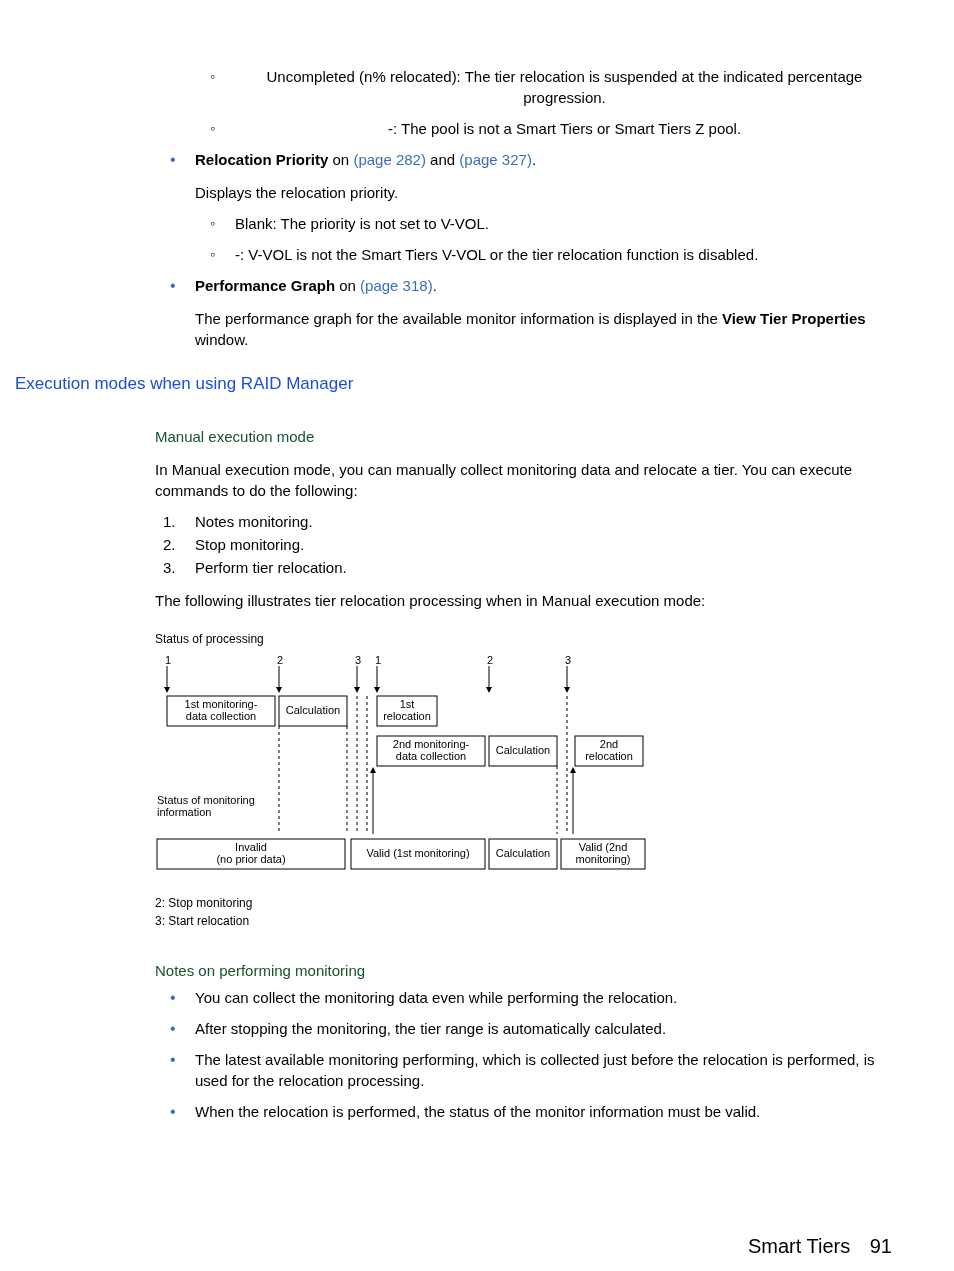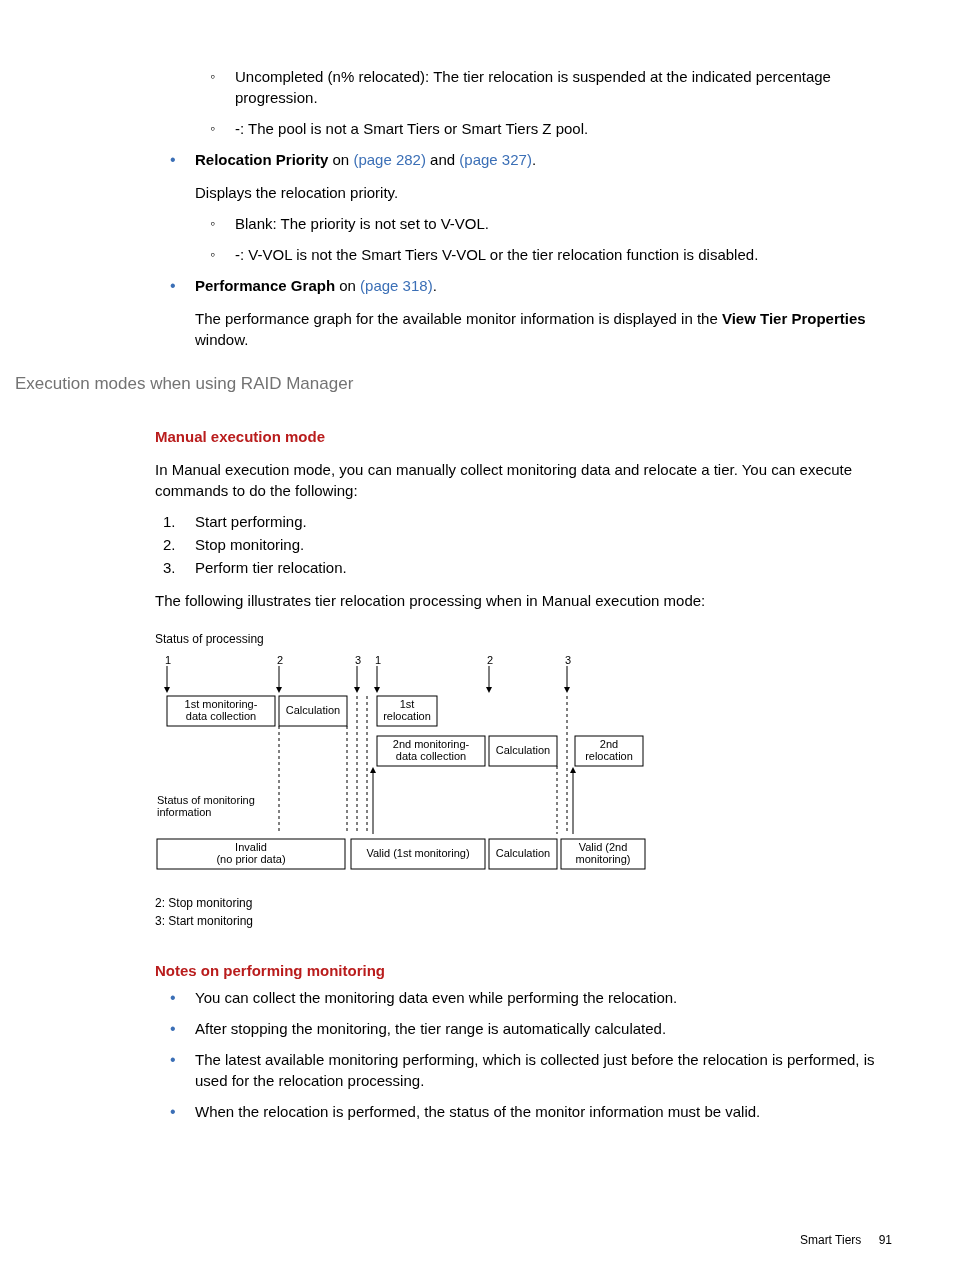--- a/index.html
+++ b/index.html
@@ -14,39 +14,39 @@
   }
   .bullet-list { list-style: none; padding: 0; margin: 0; }
   .bullet-list > li { position: relative; padding-left: 40px; margin-bottom: 10px; }
   .bullet-list > li::before { content: "•"; color: #3b6fb6; position: absolute; left: 15px; font-size: 16px; }
   .circ-list { list-style: none; padding: 0; margin: 6px 0 10px 0; }
   .circ-list > li { position: relative; padding-left: 40px; margin-bottom: 10px; }
   .circ-list > li::before { content: "◦"; position: absolute; left: 15px; color:#000; font-size: 14px; top:1px; }
   .num-list { list-style: none; padding: 0; margin: 4px 0 8px 0; }
   .num-list > li { position: relative; padding-left: 40px; margin-bottom: 2px; }
   .num { position:absolute; left:8px; }
-  h2.sec { color:#737373; font-size:17px; font-weight:normal; margin: 22px 0 10px -70px; }
-  h3.sub { color:#b91c1c; font-size:15px; font-weight:bold; margin: 30px 0 6px 0; }
+  h2.sec { color:#1d4ed8; font-size:17px; font-weight:normal; margin: 22px 0 10px -70px; }
+  h3.sub { color:#14532d; font-size:15px; font-weight:normal; margin: 30px 0 6px 0; }
   a.xref { color:#3b6fb6; text-decoration:none; }
   .indent1 { margin-left:70px; }
   .para { margin: 12px 0 10px 0; }
   strong { font-weight:bold; }
-  .footer { position: relative; margin-top: 110px; text-align:right; font-size:12px; padding-right: 2px;}
+  .footer { position: relative; margin-top: 110px; text-align:right; font-size:20px; padding-right: 2px;}
   .footer .pn { margin-left: 14px; }
   .diagram-wrap { margin: 20px 0 10px 0; }
   .diagram-caption { font-size:12px; margin-bottom:6px; }
   svg text { font-family: Arial, Helvetica, sans-serif; }
   .legend { font-size:12px; margin-top:10px; line-height:1.5; }
 </style>
 </head>
 <body>
 
 <div class="indent1">
 
-  <ul class="circ-list" style="margin-left:40px;">
+  <ul class="circ-list" style="margin-left:40px;text-align:center;">
     <li><span>Uncompleted (n% relocated): The tier relocation is suspended at the indicated percentage progression.</span></li>
     <li><span>-: The pool is not a Smart Tiers or Smart Tiers Z pool.</span></li>
   </ul>
 
   <ul class="bullet-list">
     <li>
       <strong>Relocation Priority</strong><span> on </span><a class="xref">(page 282)</a><span> and </span><a class="xref">(page 327)</a><span>.</span>
       <div class="para">Displays the relocation priority.</div>
       <ul class="circ-list">
         <li><span>Blank: The priority is not set to V-VOL.</span></li>
@@ -59,21 +59,21 @@
     </li>
   </ul>
 </div>
 
 <h2 class="sec indent1">Execution modes when using RAID Manager</h2>
 
 <div class="indent1">
   <h3 class="sub">Manual execution mode</h3>
   <div class="para">In Manual execution mode, you can manually collect monitoring data and relocate a tier. You can execute commands to do the following:</div>
   <ol class="num-list">
-    <li><span class="num">1.</span><span>Start performing.</span></li>
+    <li><span class="num">1.</span><span>Notes monitoring.</span></li>
     <li><span class="num">2.</span><span>Stop monitoring.</span></li>
     <li><span class="num">3.</span><span>Perform tier relocation.</span></li>
   </ol>
   <div class="para">The following illustrates tier relocation processing when in Manual execution mode:</div>
 
   <div class="diagram-wrap">
     <div class="diagram-caption">Status of processing</div>
     <svg width="510" height="225">
       <defs>
         <marker id="arr" markerWidth="6" markerHeight="6" refX="3" refY="3" orient="auto">
@@ -132,21 +132,21 @@
       <rect x="196" y="185" width="134" height="30" fill="none" stroke="#000"></rect>
       <text x="263" y="203" font-size="11" text-anchor="middle">Valid (1st monitoring)</text>
       <rect x="334" y="185" width="68" height="30" fill="none" stroke="#000"></rect>
       <text x="368" y="203" font-size="11" text-anchor="middle">Calculation</text>
       <rect x="406" y="185" width="84" height="30" fill="none" stroke="#000"></rect>
       <text x="448" y="197" font-size="11" text-anchor="middle">Valid (2nd</text>
       <text x="448" y="209" font-size="11" text-anchor="middle">monitoring)</text>
     </svg>
     <div class="legend">
       <div>2: Stop monitoring</div>
-      <div>3: Start monitoring</div>
+      <div>3: Start relocation</div>
     </div>
   </div>
 
   <h3 class="sub">Notes on performing monitoring</h3>
   <ul class="bullet-list">
     <li><span>You can collect the monitoring data even while performing the relocation.</span></li>
     <li><span>After stopping the monitoring, the tier range is automatically calculated.</span></li>
     <li><span>The latest available monitoring performing, which is collected just before the relocation is performed, is used for the relocation processing.</span></li>
     <li><span>When the relocation is performed, the status of the monitor information must be valid.</span></li>
   </ul>

